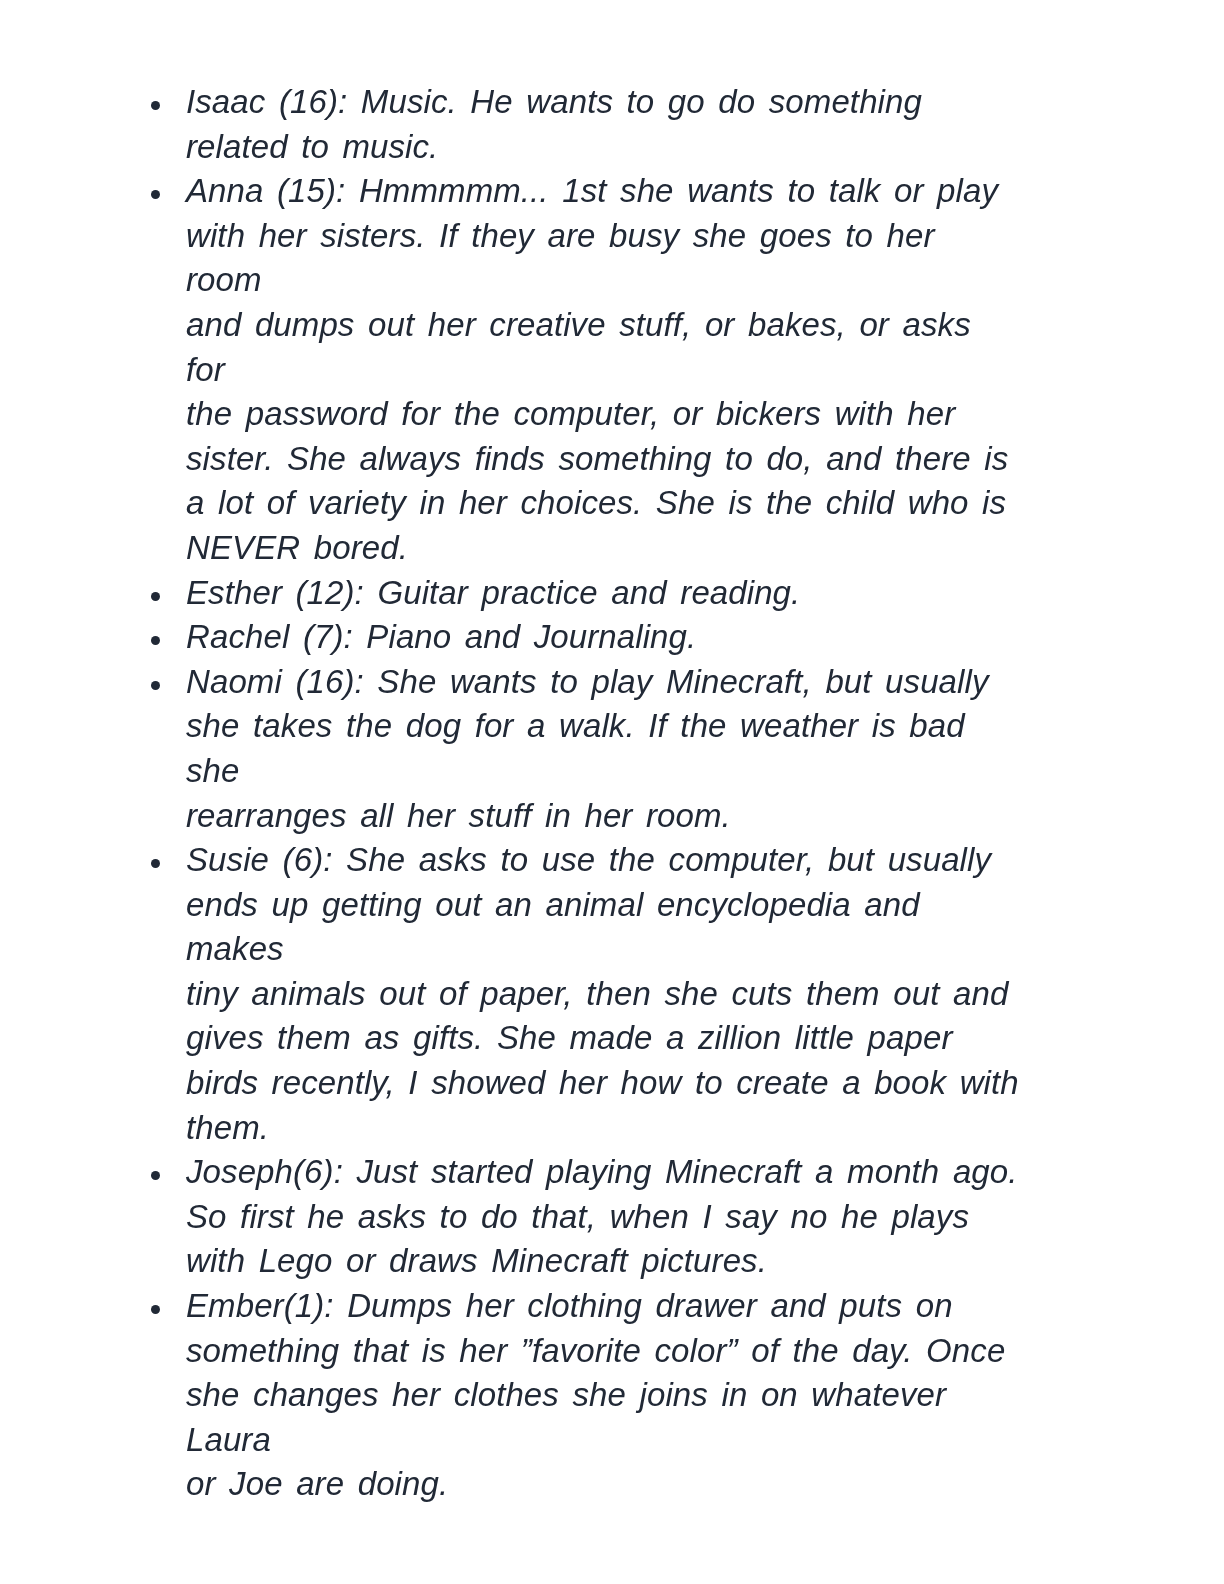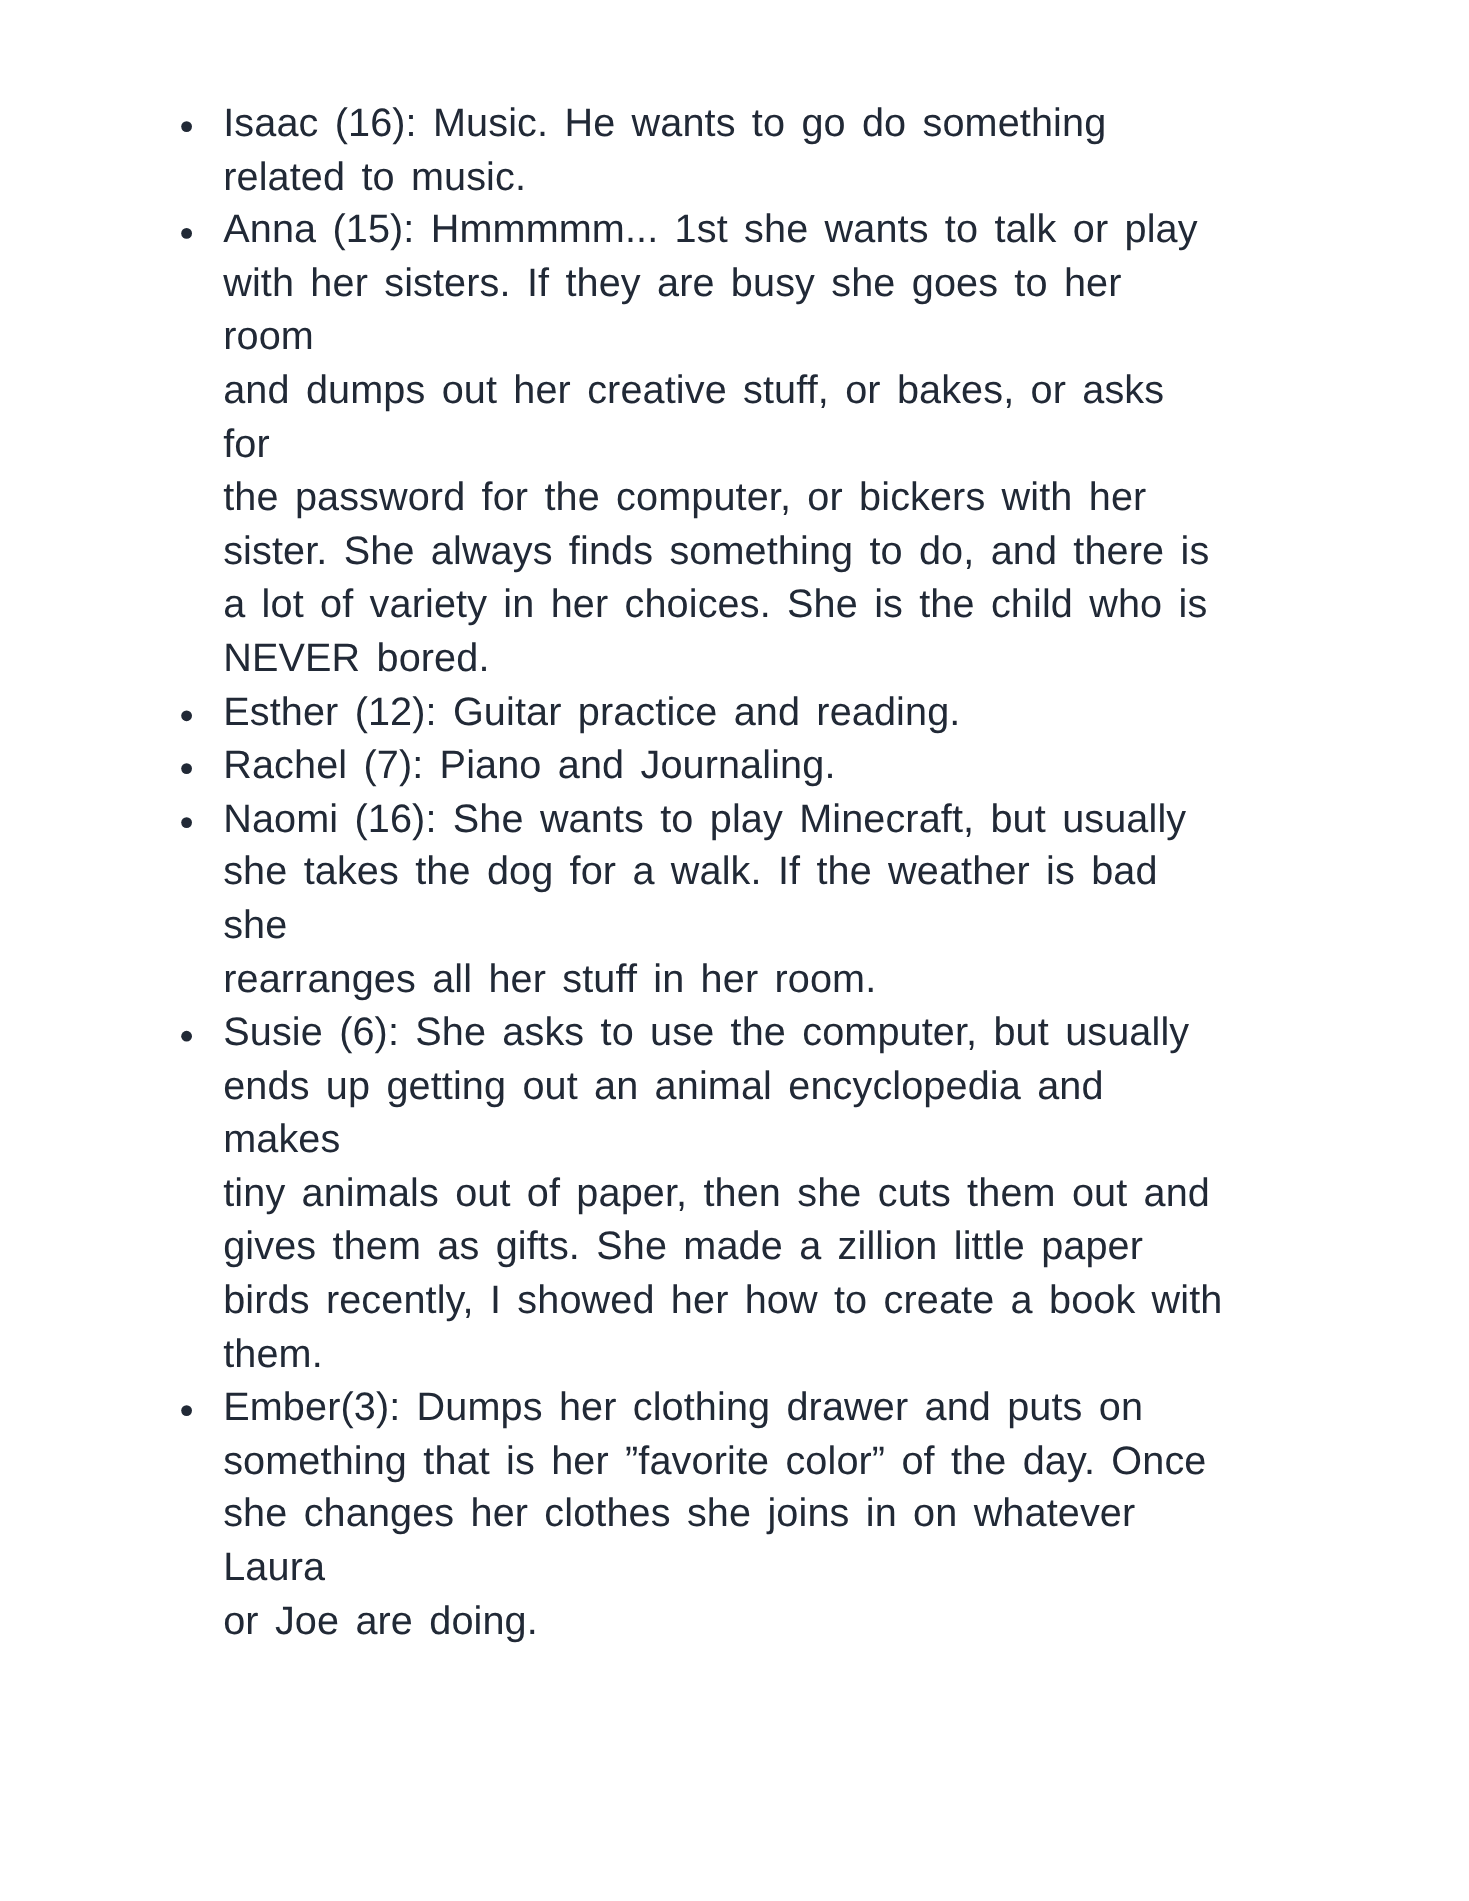--- a/index.html
+++ b/index.html
@@ -12,20 +12,21 @@
     height: 1584px;
     font-family: "Liberation Sans", sans-serif;
     color: #212936;
     overflow: hidden;
   }
   .page {
     box-sizing: border-box;
     width: 1052px;
     height: 1584px;
     padding: 80px 30px 0 186px;
+    font-style: italic;
   }
   ul.activity-list {
     list-style: none;
     margin: 0;
     padding: 0;
     font-size: 33px;
     line-height: 44.6px;
     font-weight: 400;
     word-spacing: 0.13em;
     letter-spacing: 0.1px;
@@ -86,19 +87,25 @@
       <span class="bullet-dot"></span>
       <span class="item-text">Susie (6): She asks to use the computer, but usually
 ends up getting out an animal encyclopedia and makes
 tiny animals out of paper, then she cuts them out and
 gives them as gifts. She made a zillion little paper
 birds recently, I showed her how to create a book with
 them.</span>
     </li>
     <li>
       <span class="bullet-dot"></span>
-      <span class="item-text">Ember(3): Dumps her clothing drawer and puts on
+      <span class="item-text">Joseph(6): Just started playing Minecraft a month ago.
+So first he asks to do that, when I say no he plays
+with Lego or draws Minecraft pictures.</span>
+    </li>
+    <li>
+      <span class="bullet-dot"></span>
+      <span class="item-text">Ember(1): Dumps her clothing drawer and puts on
 something that is her ”favorite color” of the day. Once
 she changes her clothes she joins in on whatever Laura
 or Joe are doing.</span>
     </li>
   </ul>
 </div>
 
 </body></html>

